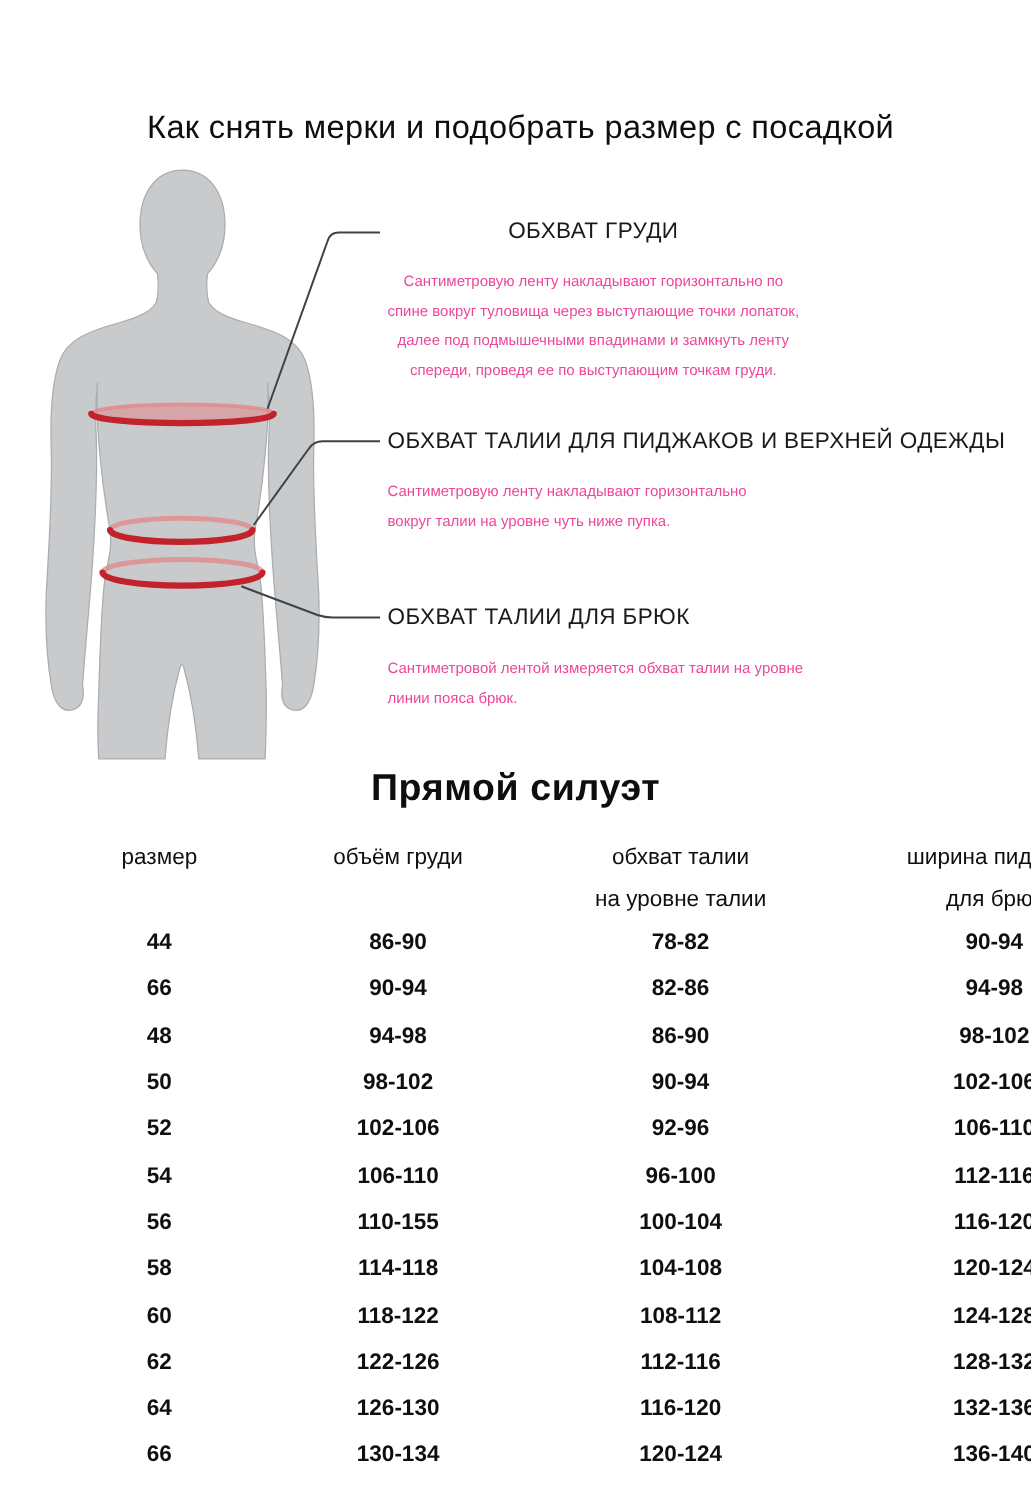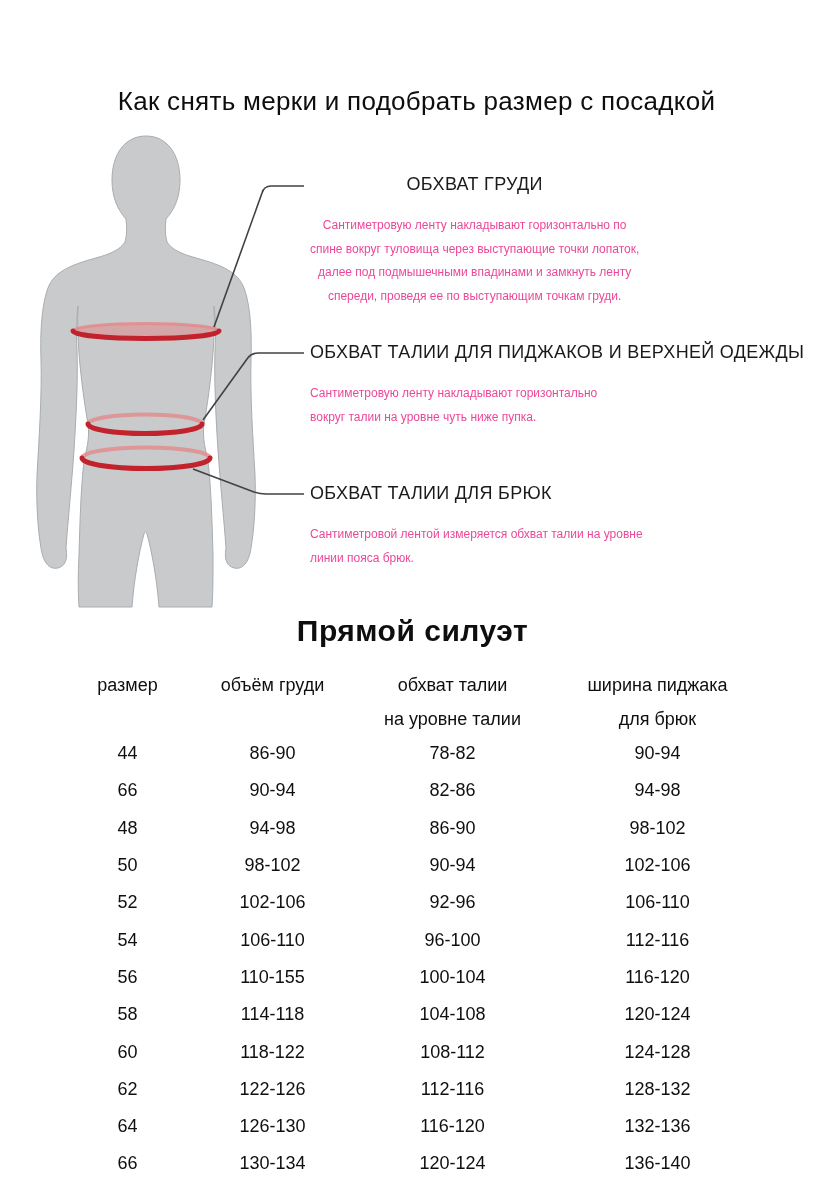--- a/index.html
+++ b/index.html
@@ -36,28 +36,29 @@
     text-align:center;font-size:30px;font-weight:700;
     letter-spacing:0.5px;color:#0e0e0e;
   }
   .size-table{
     position:absolute;left:60px;top:666px;width:700px;
     font-size:18px;color:#0f0f0f;
   }
   .trow{
     display:grid;
     grid-template-columns:135px 155px 205px 205px;
+    gap:46px;
   }
   .trow.hrow1{height:38px;}
   .trow.hrow2{height:31px;}
   .tcell{
     display:flex;align-items:center;justify-content:center;
     text-align:center;
   }
-  .tbody .trow{height:37.3px;}
+  .tbody .trow{height:37.3px;font-weight:bold;}
 </style>
 </head>
 <body>
 
 <div class="page">
 
   <h1 class="main-title">Как снять мерки и подобрать размер с посадкой</h1>
 
   <svg class="figure-svg" width="825" height="620" viewBox="0 0 825 620" aria-hidden="true">
 

